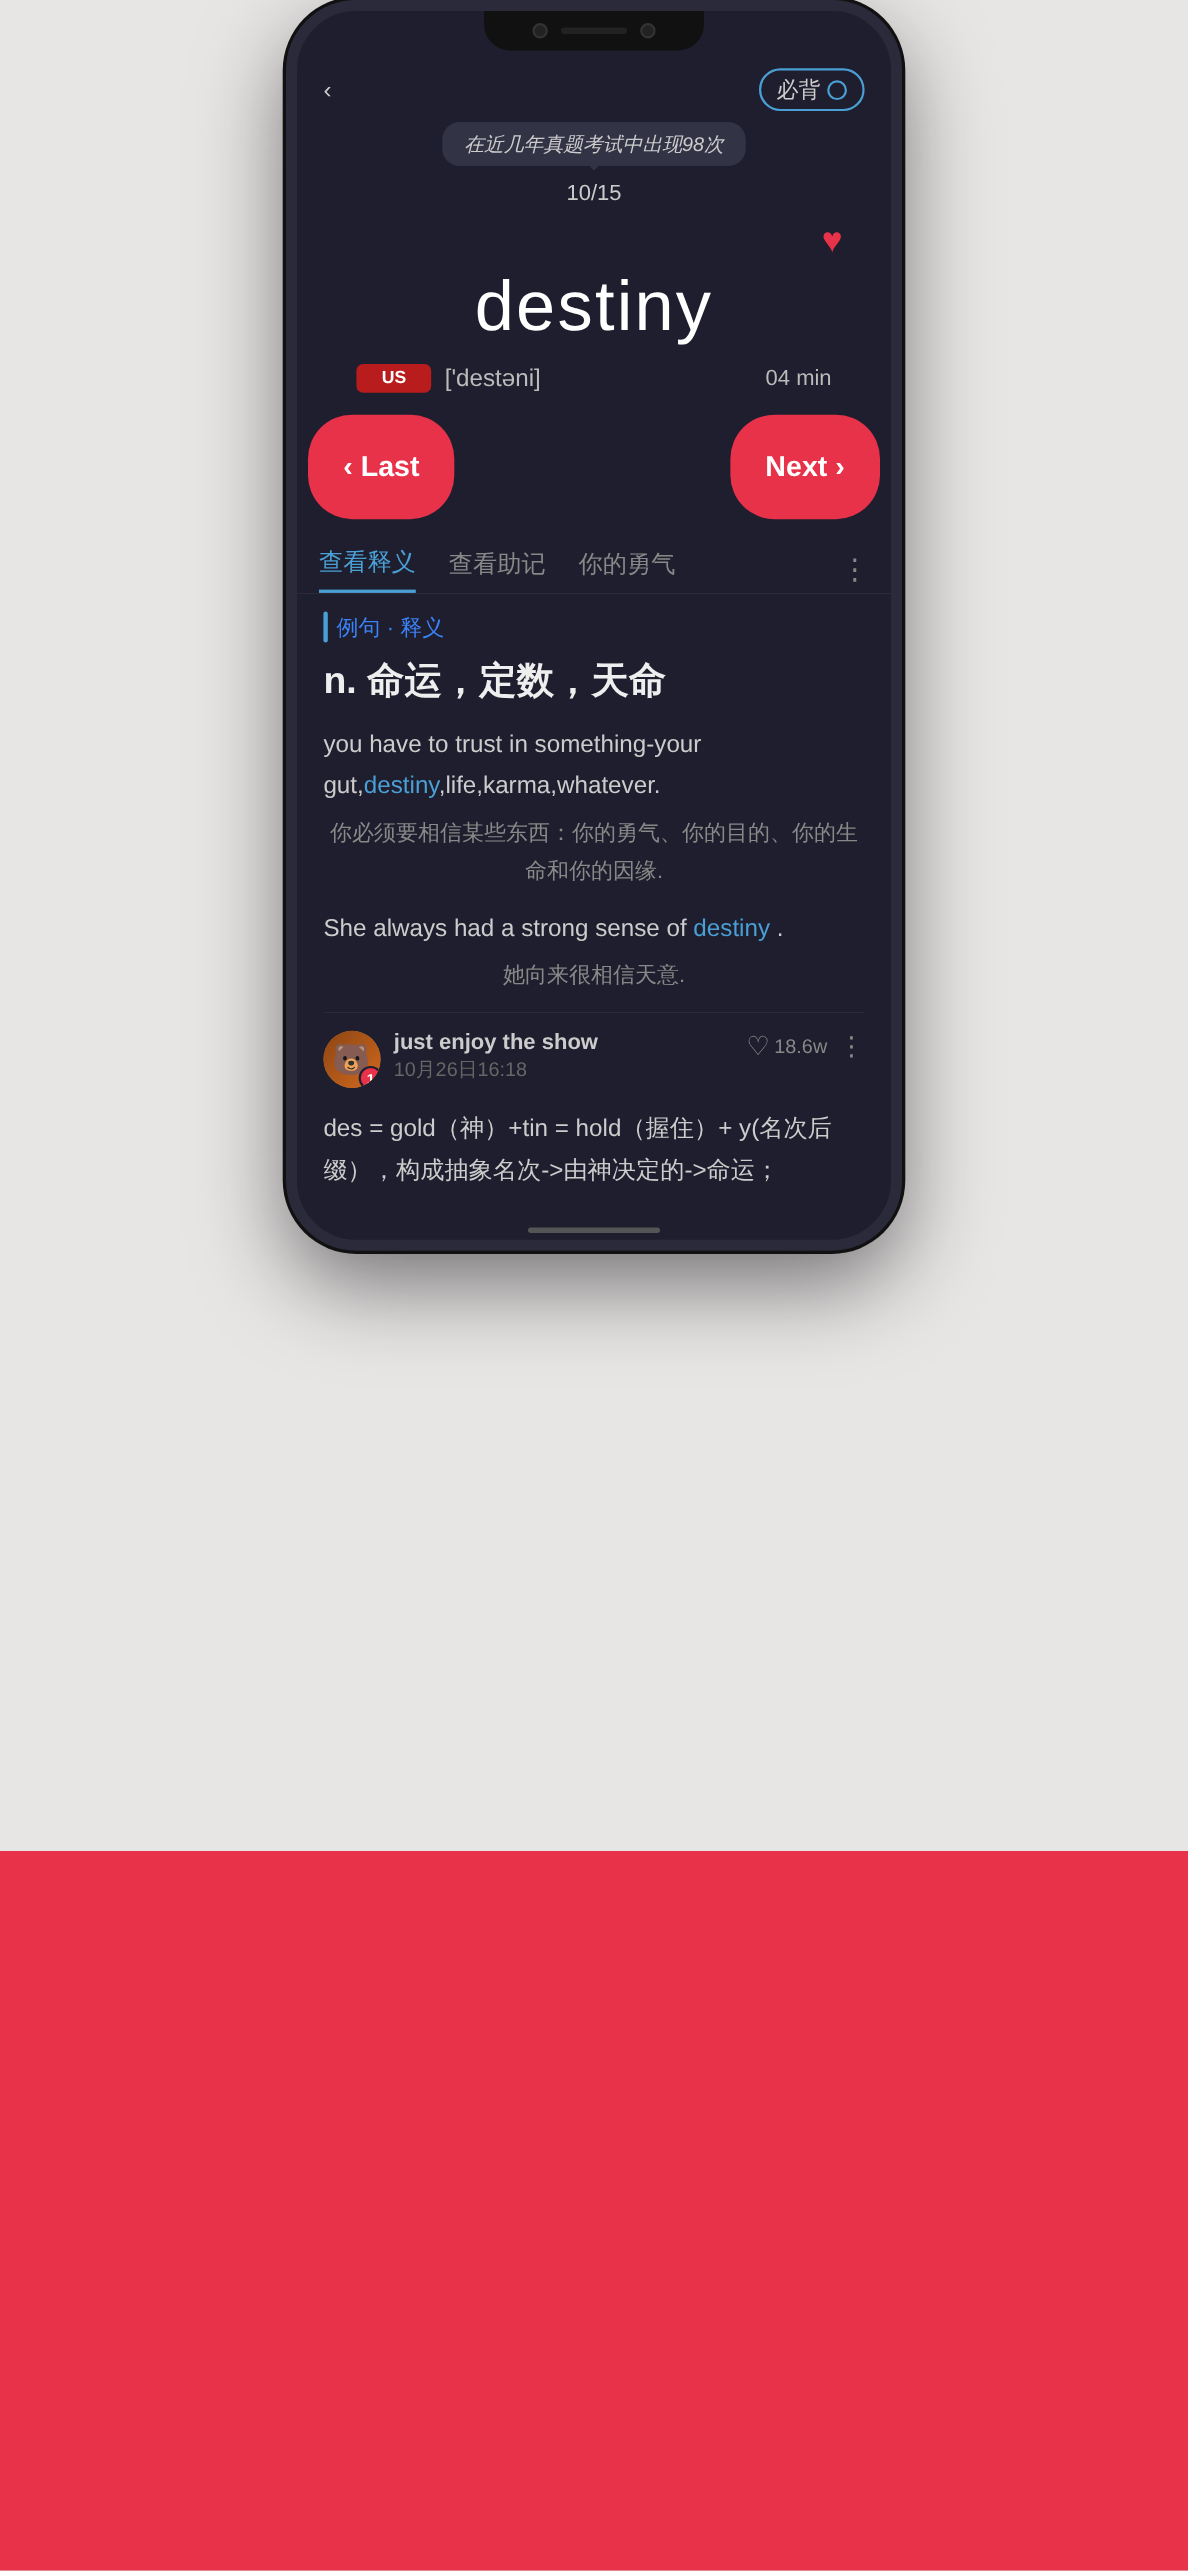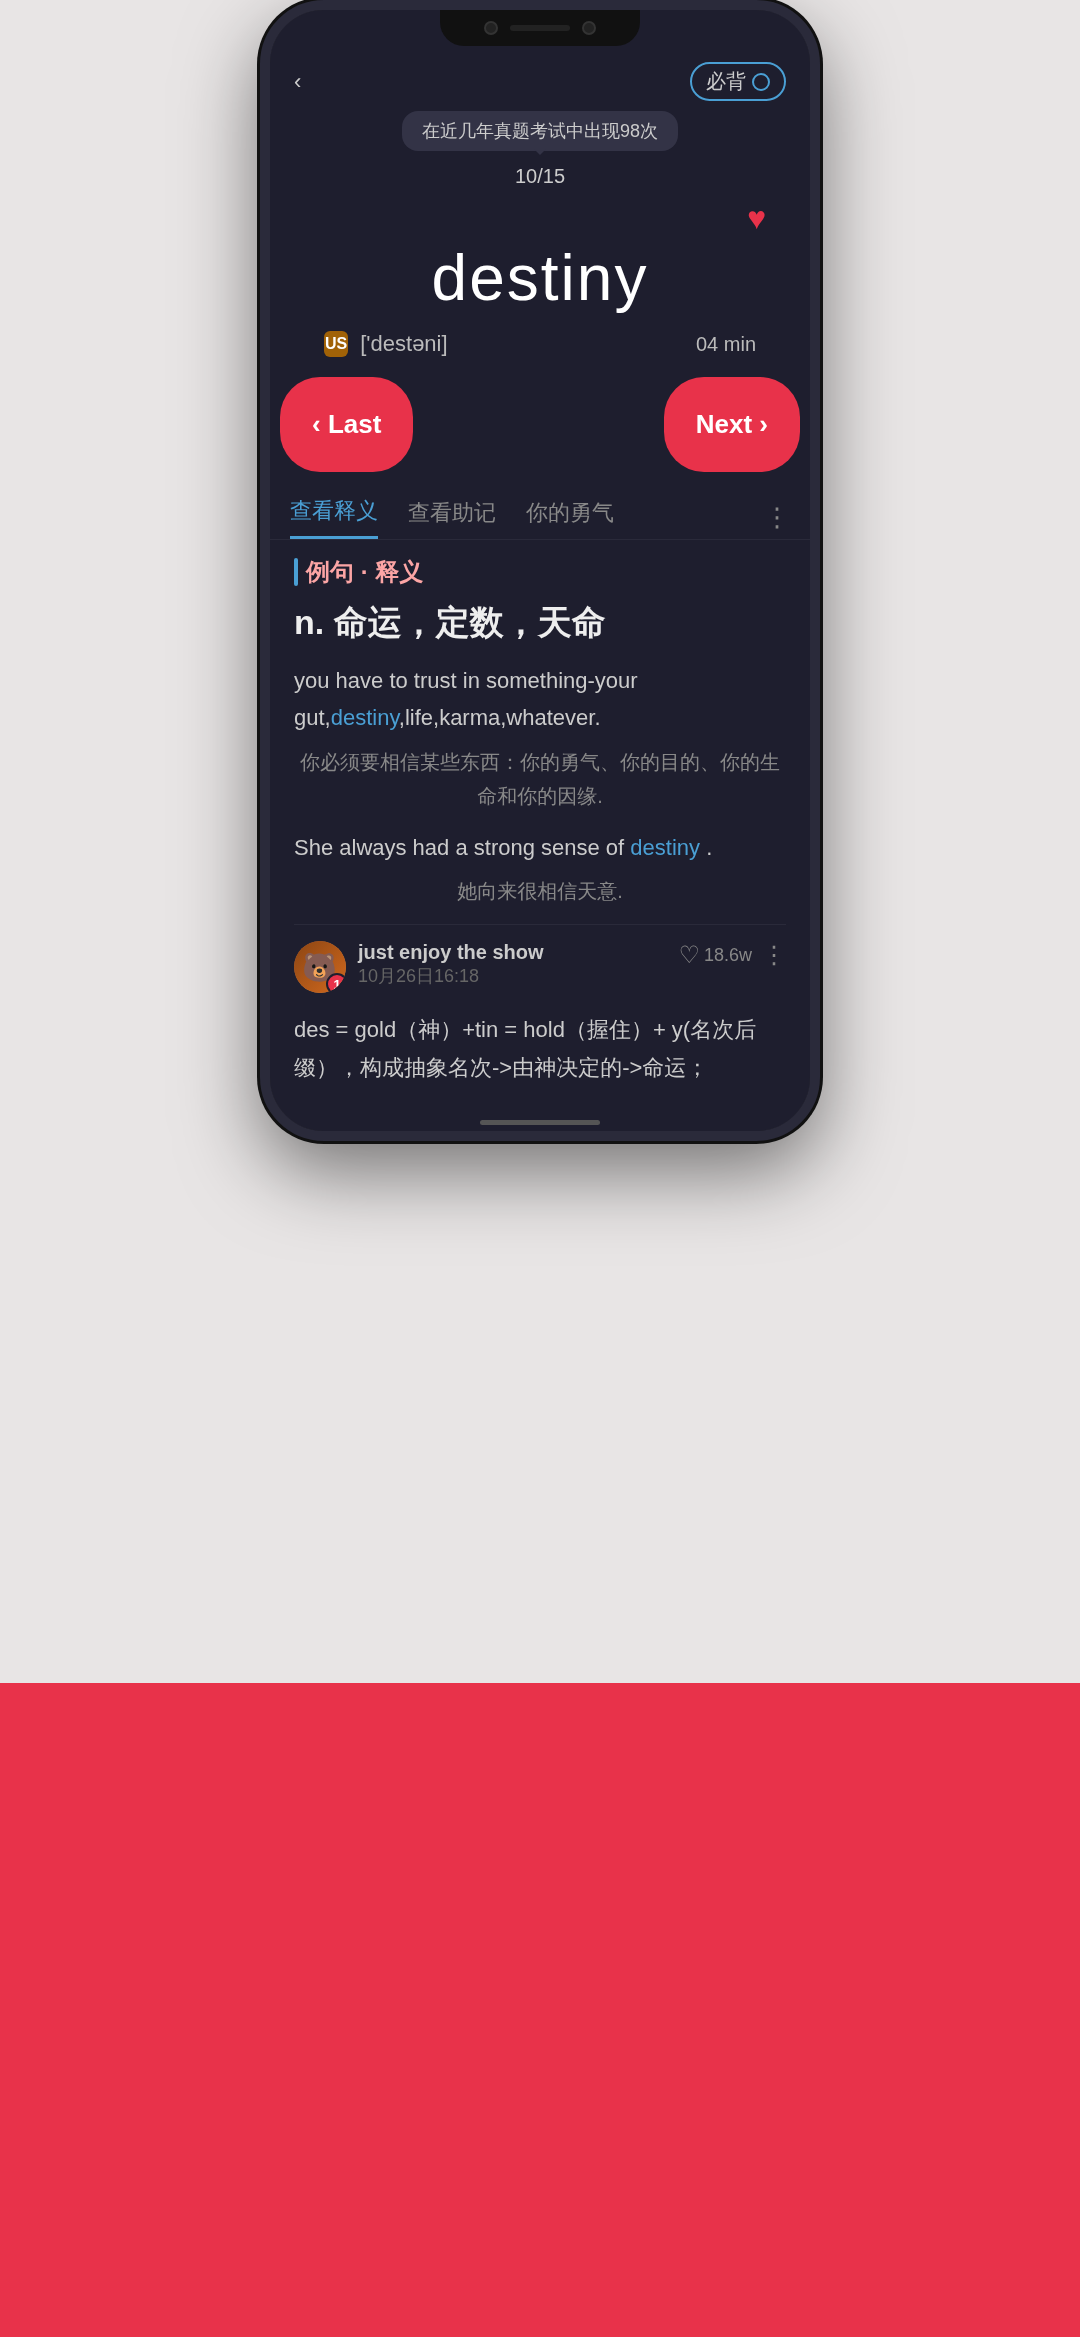--- a/index.html
+++ b/index.html
@@ -154,20 +154,21 @@
     }
 
     .tooltip-bubble {
       background: #333346;
       color: #ccc;
       border-radius: 16px;
       padding: 8px 20px;
       font-size: 18px;
       text-align: center;
       position: relative;
+      font-style: italic;
     }
 
     .tooltip-bubble::after {
       content: '';
       position: absolute;
       bottom: -10px;
       left: 50%;
       transform: translateX(-50%);
       border: 6px solid transparent;
       border-top-color: #333346;
@@ -195,24 +196,24 @@
 
     .word-title {
       font-size: 64px;
       font-weight: 300;
       color: #fff;
       letter-spacing: 2px;
       margin-bottom: 16px;
     }
 
     .phonetic-us-badge {
-      background: #a16207;
+      background: #b91c1c;
       color: #fff;
       font-size: 16px;
-      padding: 4px 1px;
+      padding: 4px 23px;
       border-radius: 6px;
       font-weight: 600;
     }
 
     .phonetic-text {
       color: #bbb;
       font-size: 22px;
     }
 
     .word-phonetic-row {
@@ -306,23 +307,22 @@
     }
 
     .section-bar {
       width: 4px;
       height: 28px;
       background: #4a9fd4;
       border-radius: 2px;
     }
 
     .section-label-text {
-      color: #fca5a5;
-      font-size: 24px;
-      font-weight: bold;
+      color: #3b82f6;
+      font-size: 20px;
     }
 
     .definition-pos {
       font-size: 34px;
       font-weight: 700;
       color: #eee;
       margin-bottom: 16px;
     }
 
     .example-text {

